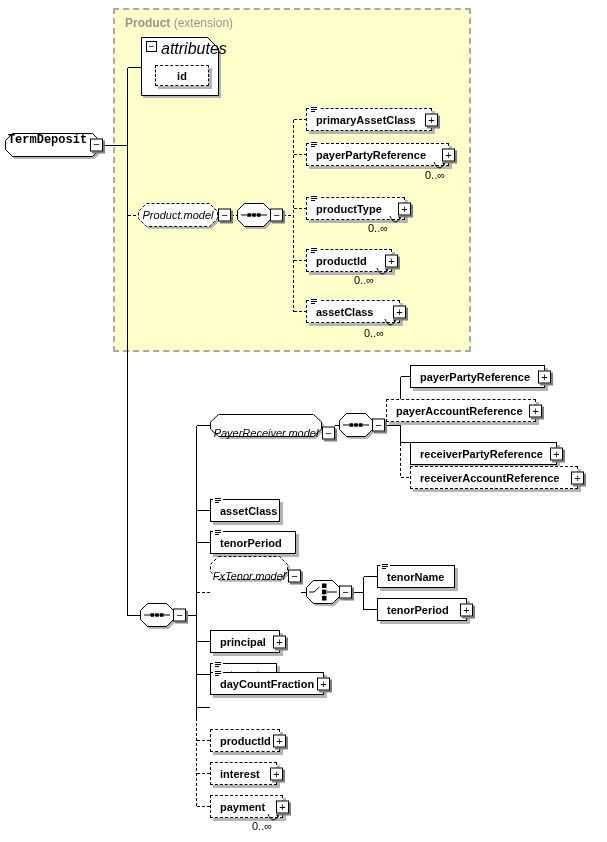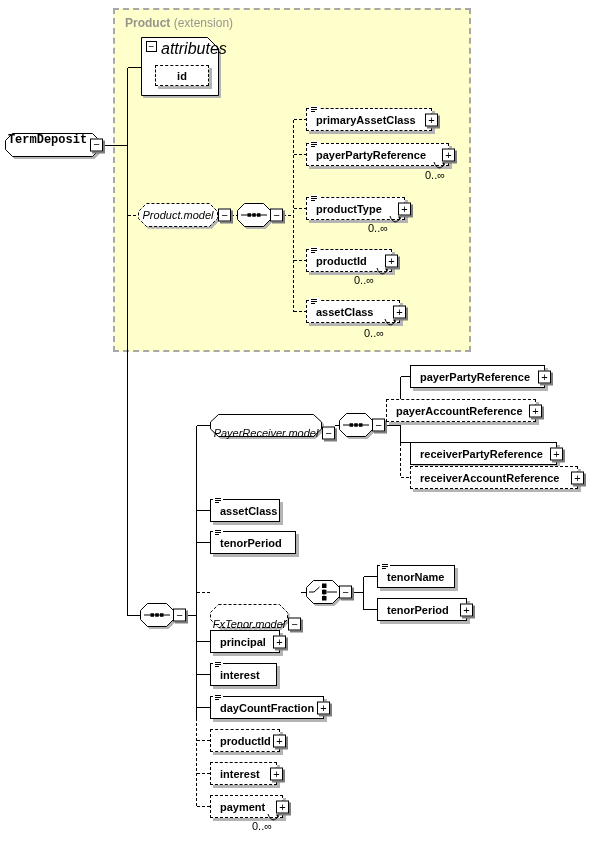--- a/index.html
+++ b/index.html
@@ -271,21 +271,21 @@
         </svg></span>
     <span class="lbl icon-pad">assetClass</span>
   </div>
   <div class="el" style="left:210px;top:531px;width:86px">
     <span class="anno"><svg width="8" height="7">
           <path d="M0.5,1 H7 M0.5,3 H7 M0.5,5 H5" stroke="#000" shape-rendering="crispEdges"></path>
         </svg></span>
     <span class="lbl icon-pad">tenorPeriod</span>
   </div>
 
-  <div class="group" style="left:210px;top:604px;width:78px;height:40px">
+  <div class="group" style="left:210px;top:556px;width:78px;height:40px">
     <svg class="shape" width="78" height="24">
         <path d="M8.5,0.5 H69.5 L77.5,8.5 V15.5 L69.5,23.5 H8.5 L0.5,15.5 V8.5 Z" fill="#fff" stroke="#000" stroke-dasharray="3,2"></path>
       </svg>
     <span class="glbl">FxTenor.model</span>
     <span class="xbtn attach">−</span>
   </div>
   <div class="comp" style="left:306px;top:580px;width:34px;height:24px">
     <svg class="shape" width="34" height="24">
       <path d="M7.5,0.5 H26.5 L33.5,7.5 V16.5 L26.5,23.5 H7.5 L0.5,16.5 V7.5 Z" fill="#fff" stroke="#000"></path>
       <path d="M3,12 H8 L13.5,7" stroke="#000" fill="none"></path>
@@ -312,21 +312,21 @@
   <div class="el" style="left:210px;top:630px;width:70px">
     <span class="lbl">principal</span>
     <span class="xbtn edge">+</span>
   </div>
   <div class="el" style="left:210px;top:663px;width:67px">
     <span class="anno"><svg width="8" height="7">
           <path d="M0.5,1 H7 M0.5,3 H7 M0.5,5 H5" stroke="#000" shape-rendering="crispEdges"></path>
         </svg></span>
     <span class="lbl icon-pad">interest</span>
   </div>
-  <div class="el" style="left:210px;top:696px;width:114px">
+  <div class="el" style="left:210px;top:672px;width:114px">
     <span class="anno"><svg width="8" height="7">
           <path d="M0.5,1 H7 M0.5,3 H7 M0.5,5 H5" stroke="#000" shape-rendering="crispEdges"></path>
         </svg></span>
     <span class="lbl icon-pad">dayCountFraction</span>
     <span class="xbtn edge">+</span>
   </div>
   <div class="el dashed" style="left:210px;top:729px;width:70px">
     <span class="lbl">productId</span>
     <span class="xbtn edge">+</span>
   </div>

